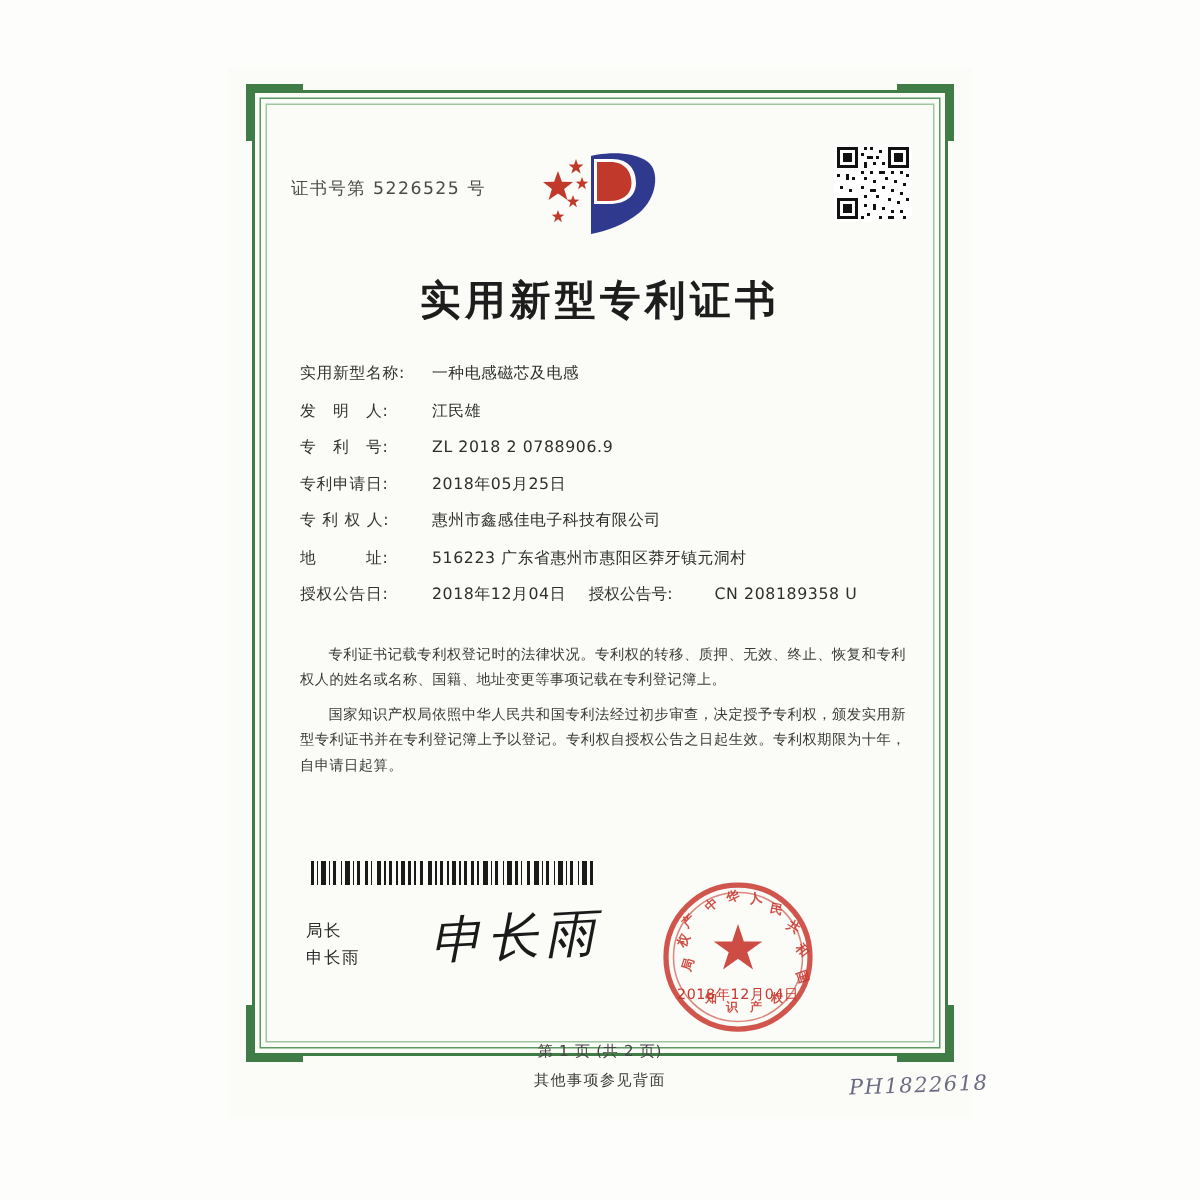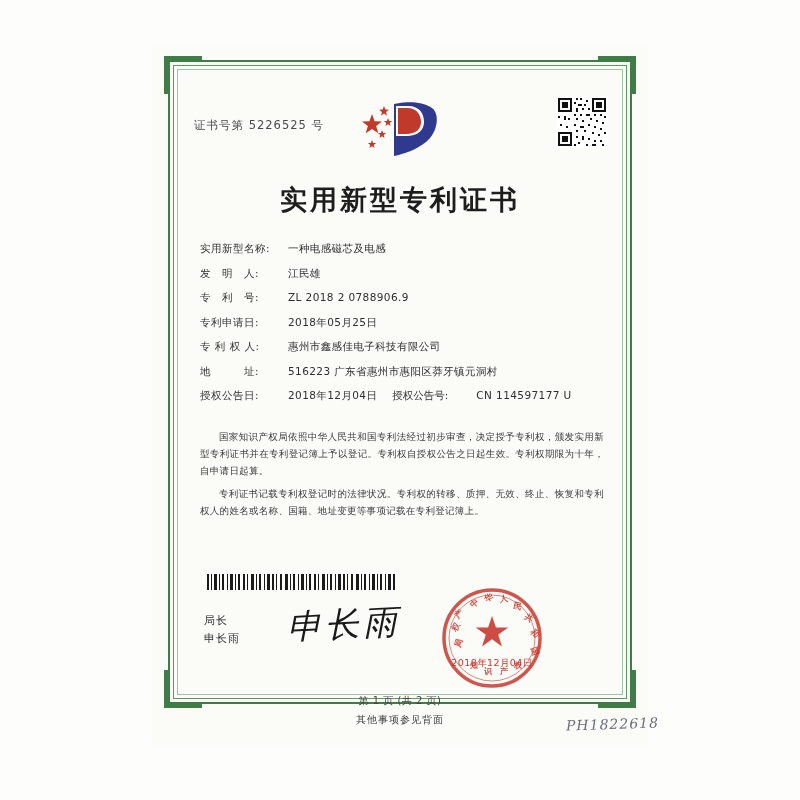--- a/index.html
+++ b/index.html
@@ -364,28 +364,28 @@
         <span class="lbl">地　　　址:</span>
         <span class="val">516223 广东省惠州市惠阳区莽牙镇元洞村</span>
       </div>
       <div class="row double">
         <span class="seg">
           <span class="lbl">授权公告日:</span>
           <span class="val">2018年12月04日</span>
         </span>
         <span class="seg seg2">
           <span class="lbl2">授权公告号:</span>
-          <span class="val">CN 114597177 U</span>
+          <span class="val">CN 208189358 U</span>
         </span>
       </div>
     </div>
 
     <div class="paras">
+      <p>专利证书记载专利权登记时的法律状况。专利权的转移、质押、无效、终止、恢复和专利权人的姓名或名称、国籍、地址变更等事项记载在专利登记簿上。</p>
       <p>国家知识产权局依照中华人民共和国专利法经过初步审查，决定授予专利权，颁发实用新型专利证书并在专利登记簿上予以登记。专利权自授权公告之日起生效。专利权期限为十年，自申请日起算。</p>
-      <p>专利证书记载专利权登记时的法律状况。专利权的转移、质押、无效、终止、恢复和专利权人的姓名或名称、国籍、地址变更等事项记载在专利登记簿上。</p>
     </div>
 
     <div class="barcode">
       <svg width="190" height="16" viewBox="0 0 190 16" shape-rendering="crispEdges">
         <rect width="190" height="16" fill="#fbfbf7"></rect>
         <g fill="#1a1a1a">
           <rect x="1" y="0" width="2" height="16"></rect>
             <rect x="5" y="0" width="1" height="16"></rect>
             <rect x="8" y="0" width="3" height="16"></rect>
           <rect x="13" y="0" width="1" height="16"></rect>

